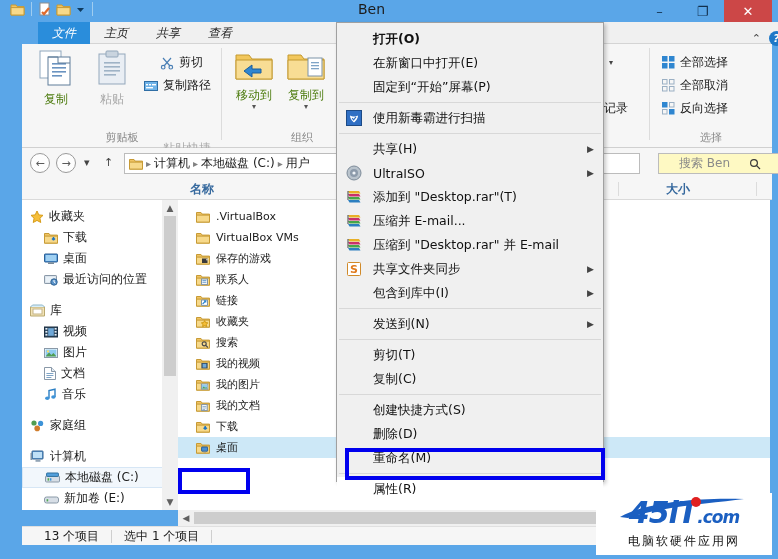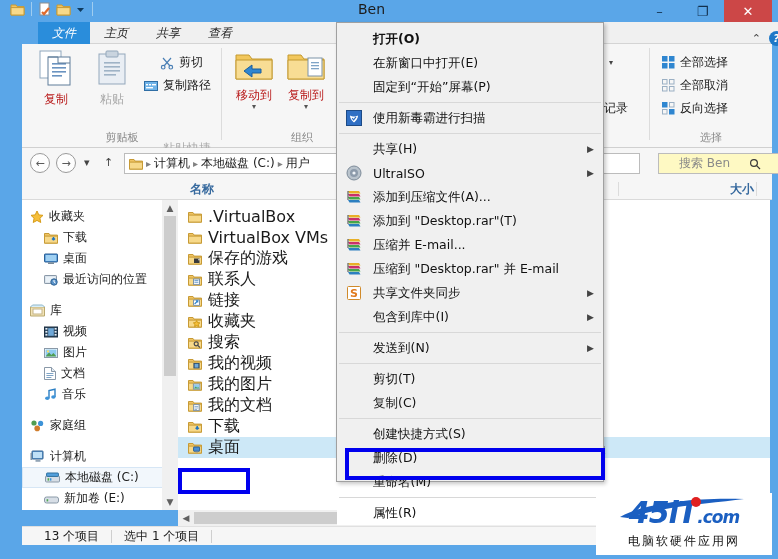--- a/index.html
+++ b/index.html
@@ -65,21 +65,21 @@
   .rgroup .glabel {
     position: absolute; bottom: 3px; width: 100%; text-align: center;
     font-size: 11px; color: #888;
   }
   .rgroup .gdiv {
     position: absolute; right: 0; top: 4px; width: 1px; height: 92px; background: #dcdcdc;
   }
   .bigbtn {
     position: absolute; top: 6px; width: 56px; text-align: center;
   }
-  .bigbtn .lbl { font-size: 12px; color: #b91c1c; margin-top: 2px; }
+  .bigbtn .lbl { font-size: 12px; color: #4d7c0f; margin-top: 2px; }
   .bigbtn.dis .lbl { color: #a6a6a6; }
   .bigbtn .drop { font-size: 8px; color: #555; line-height: 6px; }
   .smallrow {
     position: absolute; display: flex; align-items: center; gap: 5px;
     font-size: 12px; color: #1a1a1a;
   }
   .smallrow.dis { color: #a9a9a9; }
   .ico { display: inline-block; line-height: 0; }
 
   
@@ -132,22 +132,22 @@
   }
   .vsb .arrow { width: 16px; height: 16px; display: flex; align-items: center;
                 justify-content: center; font-size: 9px; color: #606060; }
   .vsb .thumb { position: absolute; left: 2px; top: 16px; width: 12px; height: 160px;
                 background: #cdcdcd; }
 
   .listpane {
     position: absolute; left: 172px; top: 200px; width: 592px; height: 310px;
     background: #fff; overflow: hidden;
   }
-  .filerow { display: flex; align-items: center; height: 21px; padding-left: 10px; gap: 6px;
-             font-size: 16px; color: #1a1a1a; white-space: nowrap; }
+  .filerow { display: flex; align-items: center; height: 21px; padding-left: 18px; gap: 6px;
+             font-size: 11px; color: #1a1a1a; white-space: nowrap; }
   .filerow.sel { background: #cde8f7; }
   .filerow .date { position: absolute; left: 258px; color: #2b2b2b; }
   .filerow .type { position: absolute; left: 380px; color: #2b2b2b; }
 
   .hsb {
     position: absolute; left: 172px; top: 510px; width: 592px; height: 16px;
     background: #f0f0f0;
   }
   .hsb .arrow { position: absolute; top: 0; width: 16px; height: 16px; display: flex;
                 align-items: center; justify-content: center; font-size: 9px; color: #606060; }
@@ -459,21 +459,21 @@
         </span>
       </div>
     </div>
 
     <div class="colhdr">
       <div class="colcell" style="left:168px;">名称</div>
       <div style="position:absolute;left:314px;top:5px;font-size:8px;color:#7a9cbd;">▲</div>
       <div class="colsep" style="left:336px;"></div>
       <div class="colsep" style="left:476px;"></div>
       <div class="colsep" style="left:596px;"></div>
-      <div class="colcell" style="left:708px;">大小</div>
+      <div class="colcell" style="left:644px;">大小</div>
       <div class="colsep" style="left:734px;"></div>
     </div>
 
     <div class="navpane">
       <div style="height:6px"></div>
 
       <div class="navitem">
         <span class="ico">
           <svg width="14" height="14" viewBox="0 0 14 14">
               <path d="M7 1l1.8 3.9 4.2.45-3.1 2.9.86 4.25L7 10.4 3.24 12.5l.86-4.25L1 5.35l4.2-.45z" fill="#f6bf3a" stroke="#d79c18"></path>
@@ -825,34 +825,20 @@
     <div class="mitem">
       <span class="micon">
         <svg width="16" height="16" viewBox="0 0 16 16">
             <circle cx="8" cy="8" r="7" fill="#b9c3cc" stroke="#7d8b99"></circle>
             <circle cx="8" cy="8" r="4" fill="#8d9bab"></circle>
             <circle cx="8" cy="8" r="1.6" fill="#f0f4f8"></circle>
           </svg>
       </span>
       <span>UltraISO</span>
       <span class="sub">▶</span>
-    </div>
-    <div class="mitem">
-      <span class="micon">
-        <svg width="16" height="16" viewBox="0 0 16 16">
-            <g>
-              <path d="M2 11h11l1.5 2.5H3.5z" fill="#2c7fc0"></path>
-              <path d="M2 8h11l1.5 2.5H3.5z" fill="#46a648"></path>
-              <path d="M2 5h11l1.5 2.5H3.5z" fill="#c9306b"></path>
-              <path d="M2 2h11l1.5 2.5H3.5z" fill="#e8b027"></path>
-              <path d="M2 2v9" stroke="#444" fill="none"></path>
-            </g>
-          </svg>
-      </span>
-      <span>添加到压缩文件(A)...</span>
     </div>
     <div class="mitem">
       <span class="micon">
         <svg width="16" height="16" viewBox="0 0 16 16">
             <g>
               <path d="M2 11h11l1.5 2.5H3.5z" fill="#2c7fc0"></path>
               <path d="M2 8h11l1.5 2.5H3.5z" fill="#46a648"></path>
               <path d="M2 5h11l1.5 2.5H3.5z" fill="#c9306b"></path>
               <path d="M2 2h11l1.5 2.5H3.5z" fill="#e8b027"></path>
               <path d="M2 2v9" stroke="#444" fill="none"></path>

